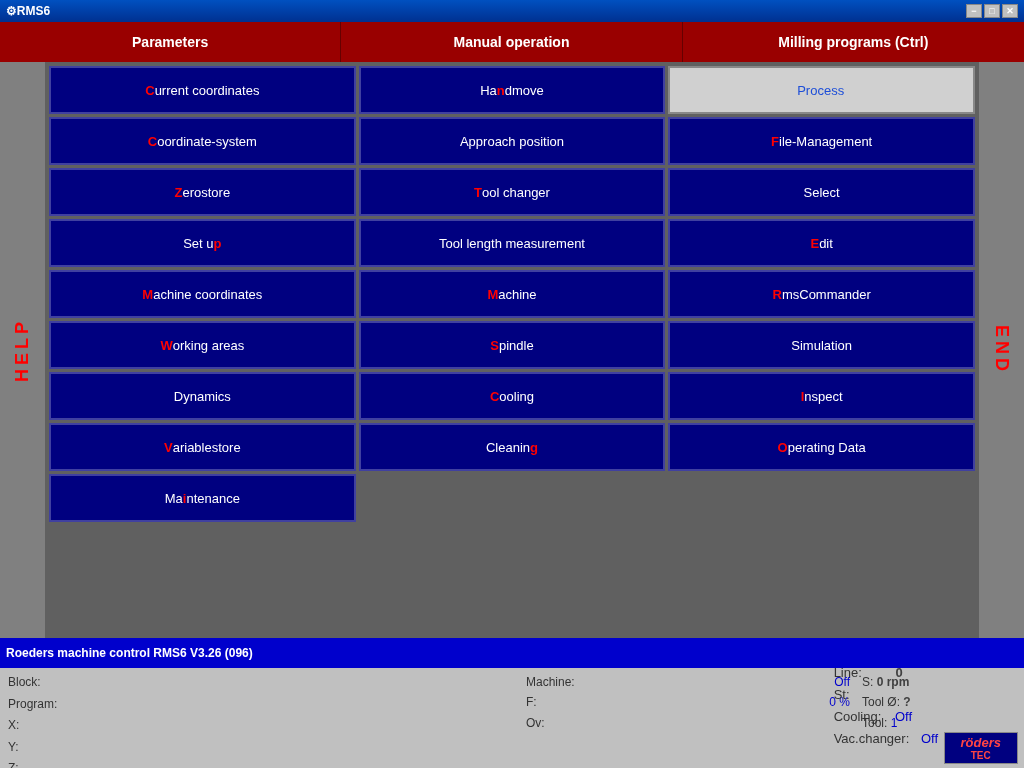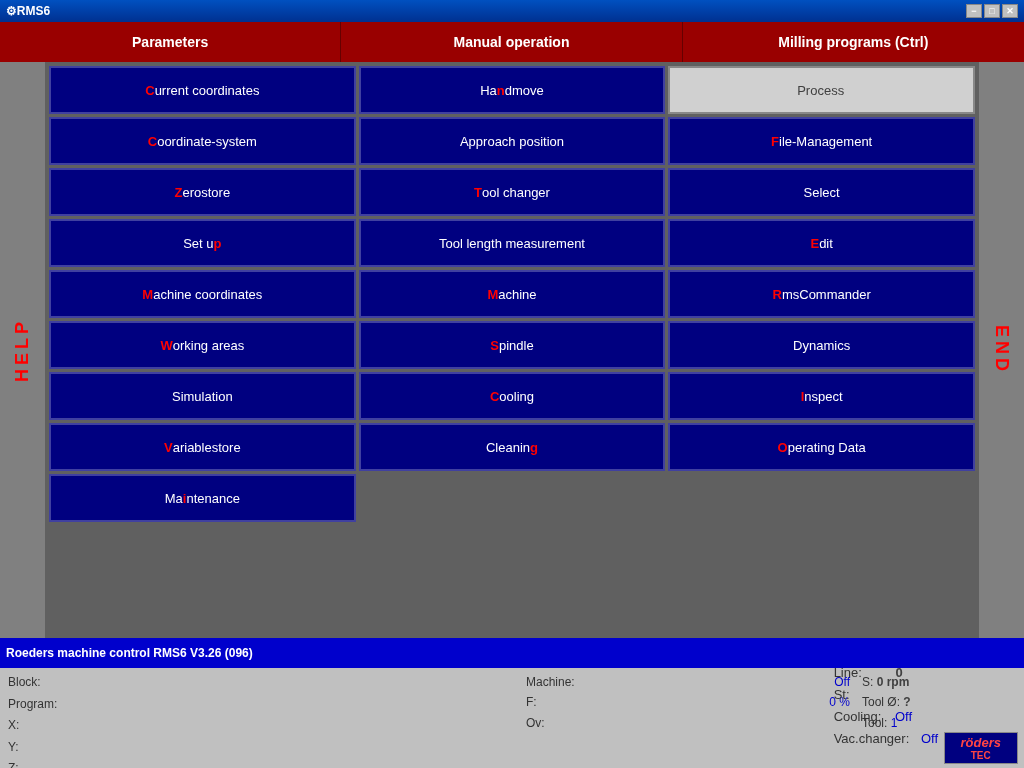--- a/index.html
+++ b/index.html
@@ -105,21 +105,21 @@
       font-size: 13px;
       cursor: pointer;
       min-height: 48px;
       display: flex;
       align-items: center;
       justify-content: center;
     }
 
     .grid-btn.active {
       background: #d0d0d0;
-      color: #404040;
+      color: #1d4ed8;
       border-color: #888;
       padding-left: 6px;
     }
 
     .grid-btn .red-letter {
       color: red;
       font-weight: bold;
     }
 
     .grid-btn-empty {
@@ -223,23 +223,23 @@
         <div class="grid-btn">Set u<span class="red-letter">p</span></div>
         <div class="grid-btn">Tool length measurement</div>
         <div class="grid-btn"><span class="red-letter">E</span>dit</div>
 
         <div class="grid-btn"><span class="red-letter">M</span>achine coordinates</div>
         <div class="grid-btn"><span class="red-letter">M</span>achine</div>
         <div class="grid-btn"><span class="red-letter">R</span>msCommander</div>
 
         <div class="grid-btn"><span class="red-letter">W</span>orking areas</div>
         <div class="grid-btn"><span class="red-letter">S</span>pindle</div>
+        <div class="grid-btn">Simulation</div>
+
         <div class="grid-btn">Dynamics</div>
-
-        <div class="grid-btn">Simulation</div>
         <div class="grid-btn"><span class="red-letter">C</span>ooling</div>
         <div class="grid-btn"><span class="red-letter">I</span>nspect</div>
 
         <div class="grid-btn"><span class="red-letter">V</span>ariablestore</div>
         <div class="grid-btn">Cleanin<span class="red-letter">g</span></div>
         <div class="grid-btn"><span class="red-letter">O</span>perating Data</div>
 
         <div class="grid-btn">Ma<span class="red-letter">i</span>ntenance</div>
         <div class="grid-btn-empty"></div>
         <div class="grid-btn-empty"></div>

